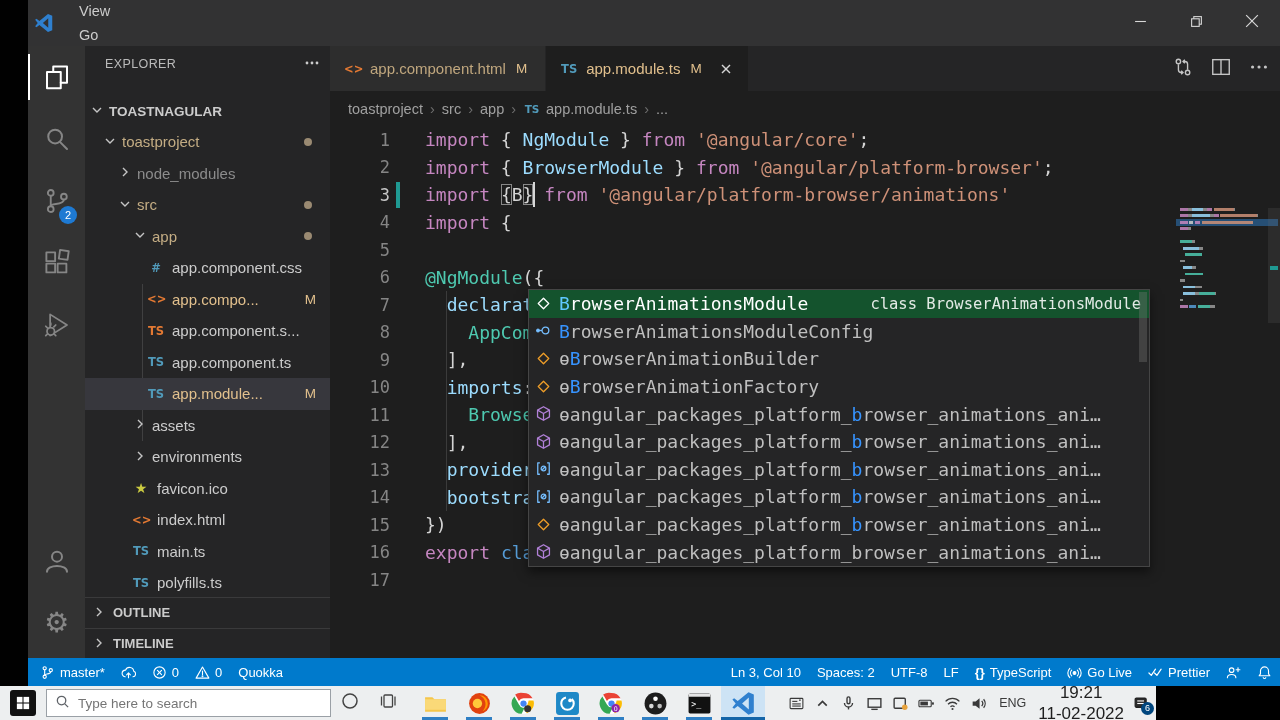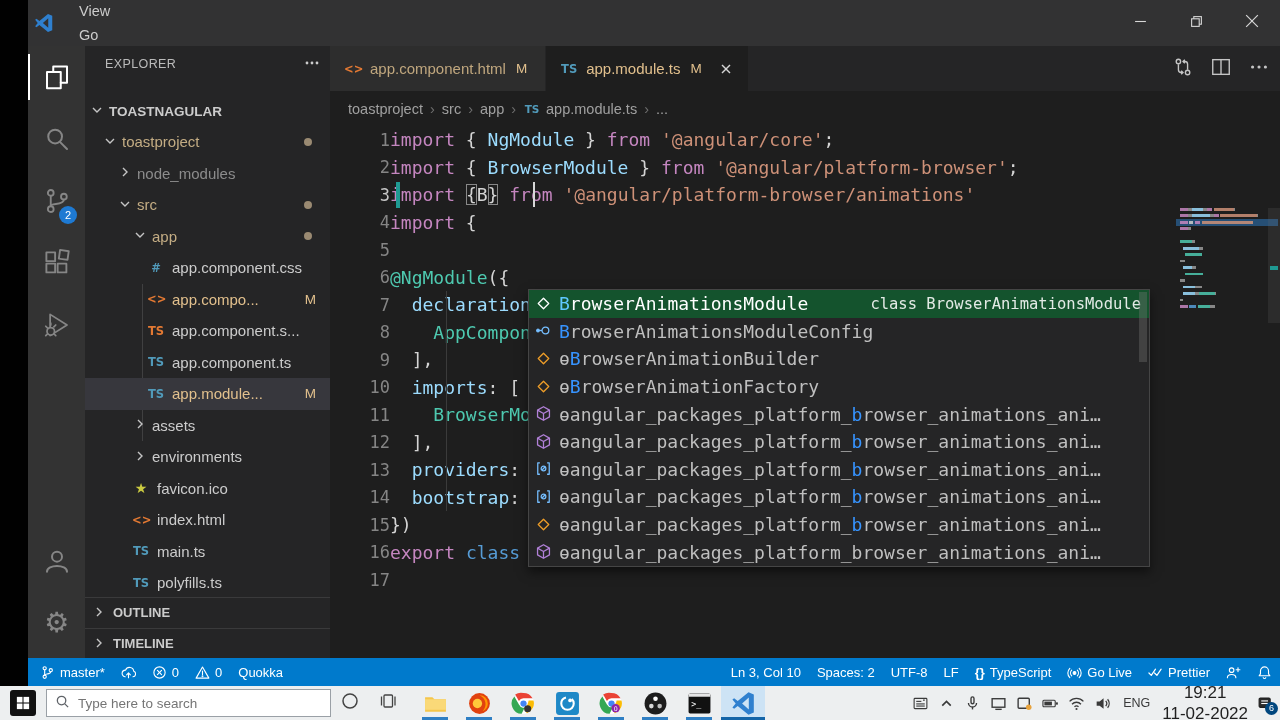--- a/index.html
+++ b/index.html
@@ -67,21 +67,21 @@
   .breadcrumb { position:absolute; left:0; top:45px; right:0; height:35px; display:flex; align-items:center;
     padding-left:18px; font-size:14.5px; color:#a0a0a0; }
   .bc-sep { margin:0 7px; color:#6e6e6e; }
   .bc-item { display:flex; align-items:center; }
   .bc-item .ficon { margin-right:5px; font-size:10.5px; }
 
   .codezone { position:absolute; left:0; top:80px; right:0; bottom:0; font-family:"DejaVu Sans Mono", monospace; }
   .cline { height:27.5px; display:flex; align-items:center; }
   .cline .num { width:60px; text-align:right; font-size:17px; color:#858585; flex:0 0 60px; }
   .cline .num.active { color:#c6c6c6; }
-  .cline .txt { font-size:18px; white-space:pre; }
+  .cline .txt { margin-left:35px; font-size:18px; white-space:pre; }
   .tk-kw{color:#C586C0}.tk-kw2{color:#569CD6}.tk-id{color:#9CDCFE}.tk-type{color:#4EC9B0}
   .tk-str{color:#CE9178}.tk-pun{color:#D4D4D4}.tk-txt{color:#D4D4D4}
   .tk-box{color:#D4D4D4;outline:1px solid #888888;outline-offset:-1px}
   .mod-gutter { position:absolute; left:66px; top:55.5px; width:3.5px; height:26px; background:#1f9a93; }
   .cursor { position:absolute; left:203px; top:56px; width:2px; height:25px; background:#d7d7d7; }
   .indent-guide { position:absolute; left:116px; top:165px; width:1px; height:220px; background:#3b3b3b; }
 
   
   .suggest { position:absolute; left:198px; top:163px; width:622px; background:#252526;
     border:1px solid #454545; box-shadow:0 5px 10px rgba(0,0,0,.5); z-index:30; }
@@ -107,21 +107,21 @@
   
   .statusbar { position:absolute; left:28px; right:0; bottom:34px; height:28px; background:#007ACC; color:#ffffff;
     display:flex; align-items:center; font-size:13px; }
   .sb-seg { display:flex; align-items:center; padding:0 8px; height:28px; gap:5px; white-space:nowrap; }
   .sb-seg svg { width:15px; height:15px; }
   .sb-left { display:flex; padding-left:4px; }
   .sb-right { margin-left:auto; display:flex; }
   .txt-ic { font-size:13px; font-weight:bold; }
 
   
-  .taskbar { position:absolute; left:0; bottom:0; width:1280px; height:34px; background:#edeff0;
+  .taskbar { position:absolute; left:0; bottom:0; width:1156px; height:34px; background:#edeff0;
     display:flex; align-items:center; color:#303030; }
   .start-btn { width:46px; height:34px; display:flex; align-items:center; justify-content:center; }
   .start-ic { width:26px; height:26px; background:#111; border-radius:3px; display:flex; align-items:center; justify-content:center; }
   .start-ic svg { width:14px; height:14px; }
   .tb-search { width:285px; height:28px; background:#ffffff; border:1px solid #9aa0a6; display:flex; align-items:center;
     padding:0 8px; gap:8px; color:#5f6368; }
   .tb-search svg { width:15px; height:15px; flex:0 0 15px; }
   .tb-search input { border:none; outline:none; font-size:13.5px; width:220px; color:#444;
     font-family:"Liberation Sans", sans-serif; background:transparent; }
   .tb-btn { width:38px; height:34px; display:flex; align-items:center; justify-content:center; color:#444; }

